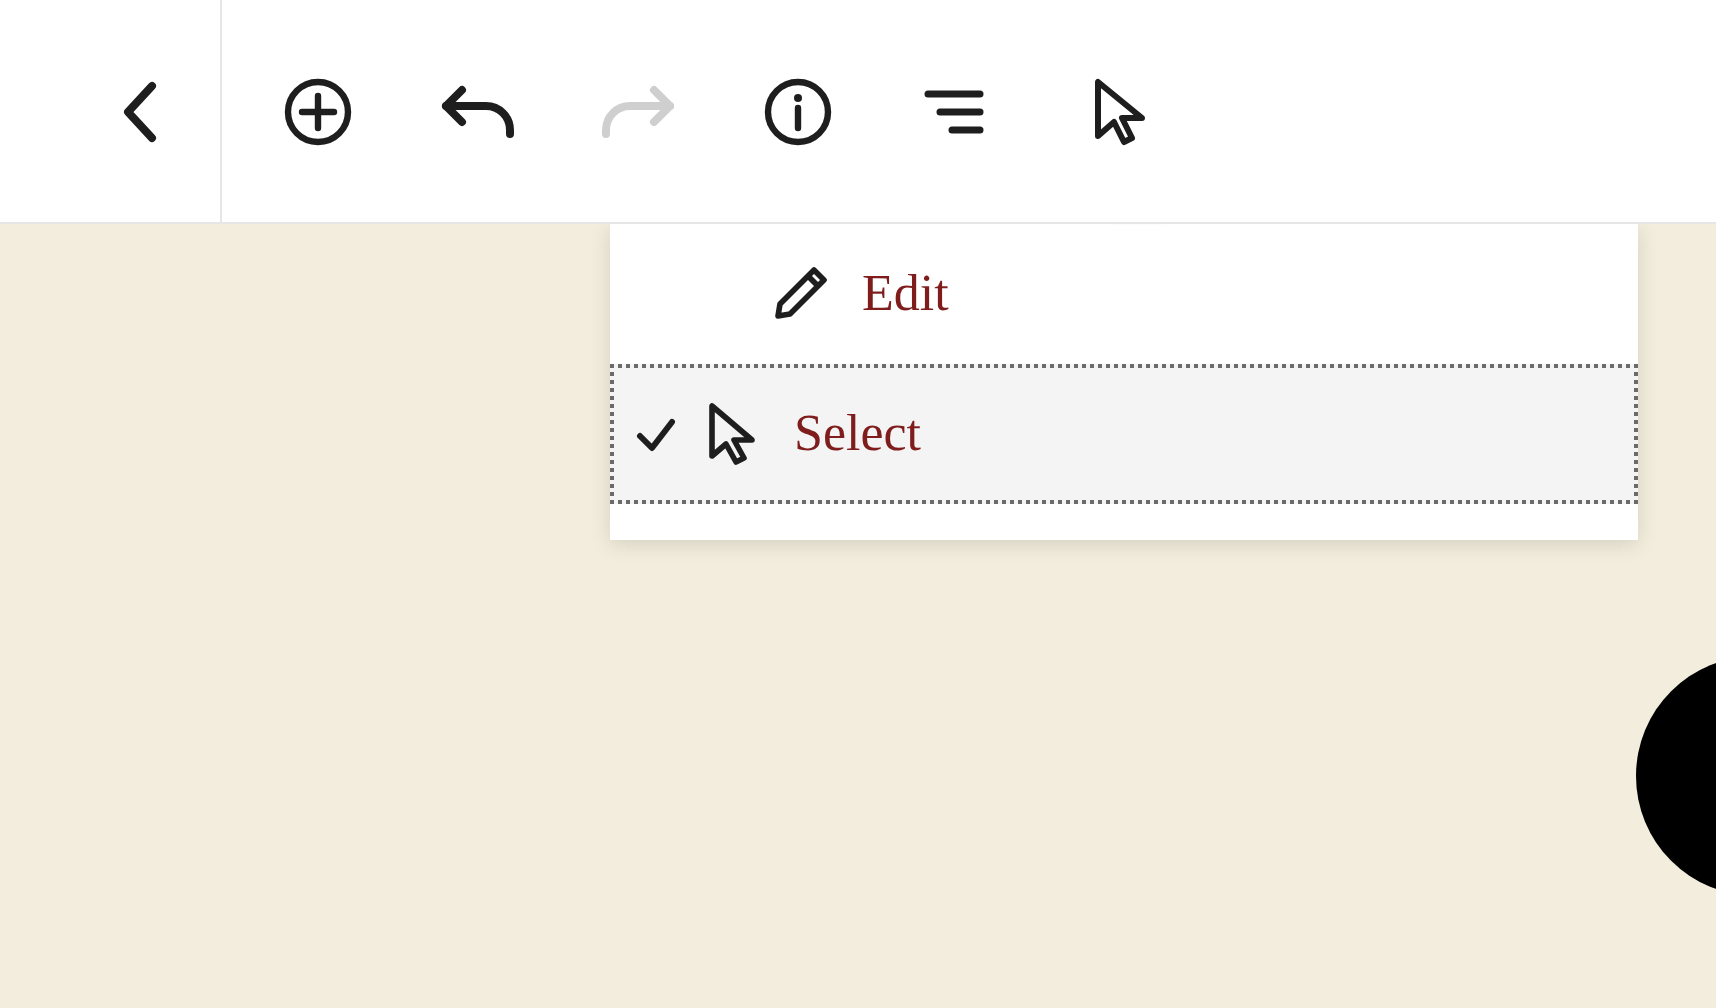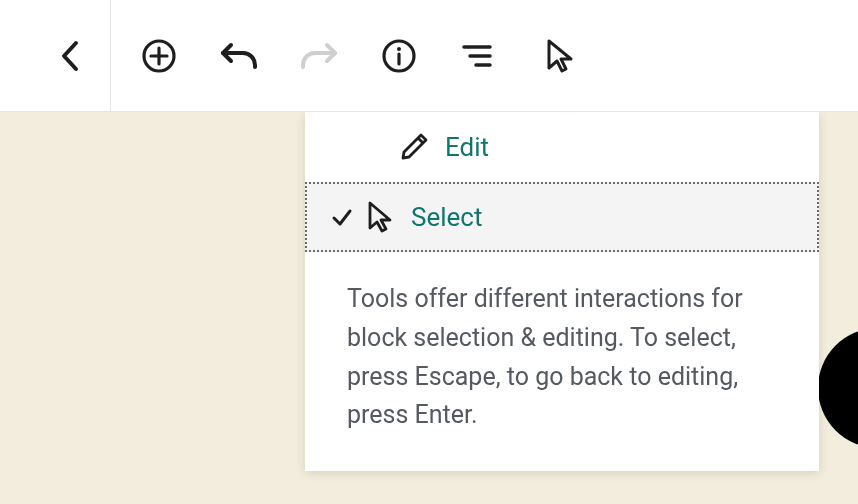--- a/index.html
+++ b/index.html
@@ -67,24 +67,25 @@
     border-left: 14px solid transparent;
     border-right: 14px solid transparent;
     border-bottom: 12px solid #ffffff;
     filter: drop-shadow(0 -1px 1px rgba(0,0,0,0.08));
   }
 
   .menu-row {
     display: flex;
     align-items: center;
     height: 70px;
-    padding-left: 26px;
+    padding-left: 12px;
     box-sizing: border-box;
     font-size: 26px;
-    color: #0f766e;
+    color: #7f1d1d;
+    font-family: Liberation Serif, serif;
   }
 
   .menu-row.selected {
     background: #f4f4f5;
     outline: 2px dotted #6b6b6b;
     outline-offset: -2px;
     text-align: right;
   }
 
   .menu-row .check {
@@ -226,15 +227,14 @@
       </svg>
     </span>
     <span class="row-icon">
       <svg width="28" height="34" viewBox="0 0 28 34">
         <path d="M5 3 L5 28 L12 22 L17 31 L21 29 L16 20 L25 20 Z" fill="none" stroke="#1e1e1e" stroke-width="2.8" stroke-linejoin="round" stroke-linecap="round"></path>
       </svg>
     </span>
     <span class="row-label">Select</span>
   </div>
 
-  <div class="help-text">Tools offer different interactions for block selection &amp; editing. To select, press Escape, to go back to editing, press Enter.</div>
 
 </div>
 
 </body></html>

